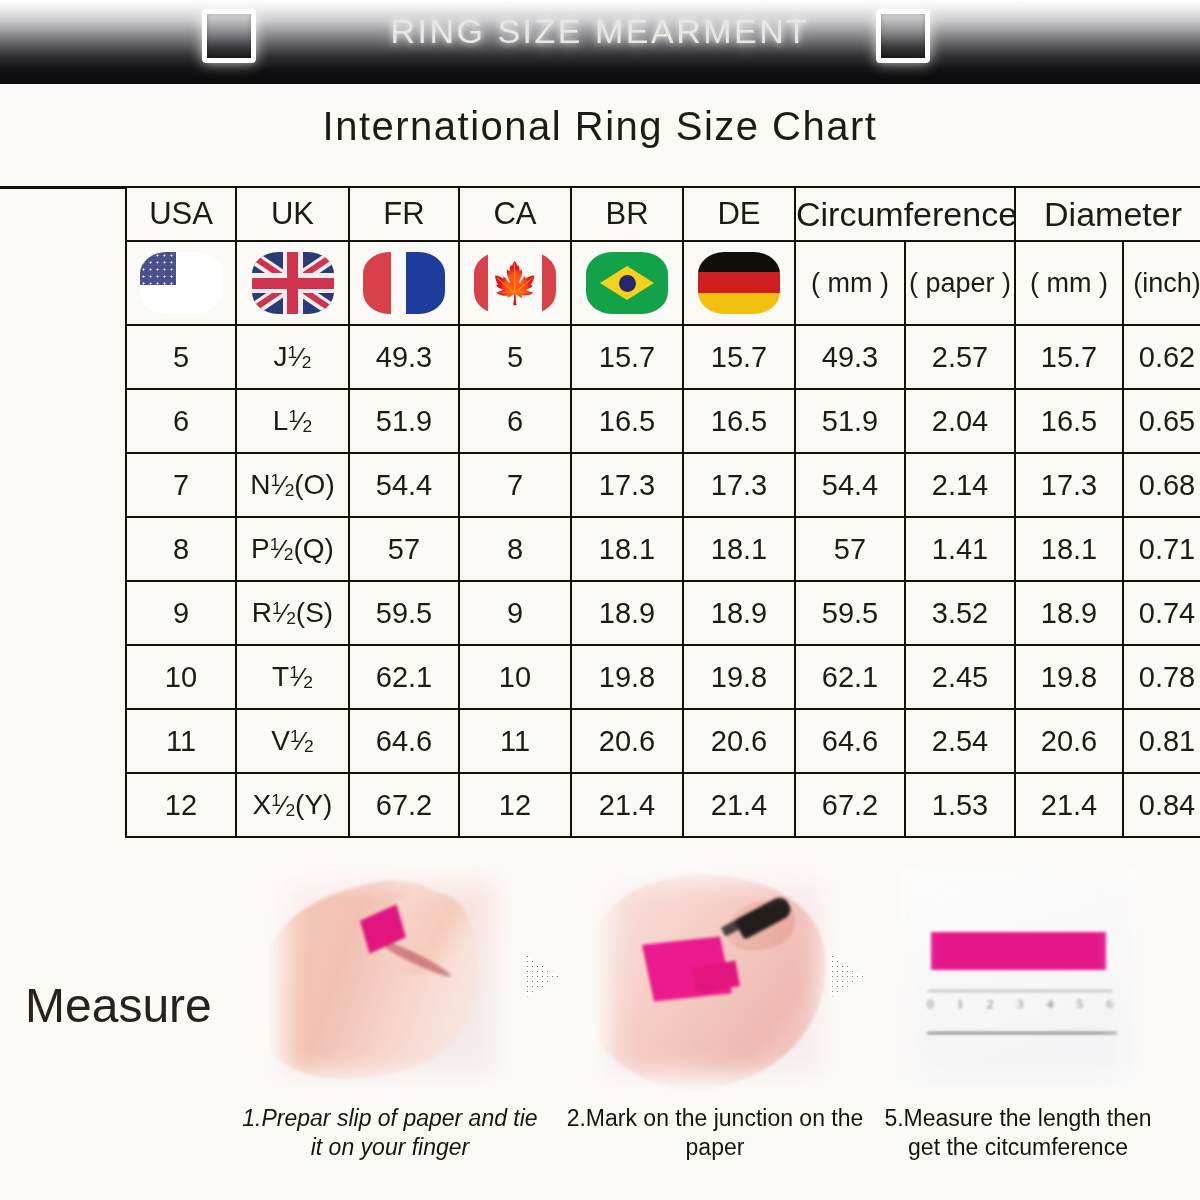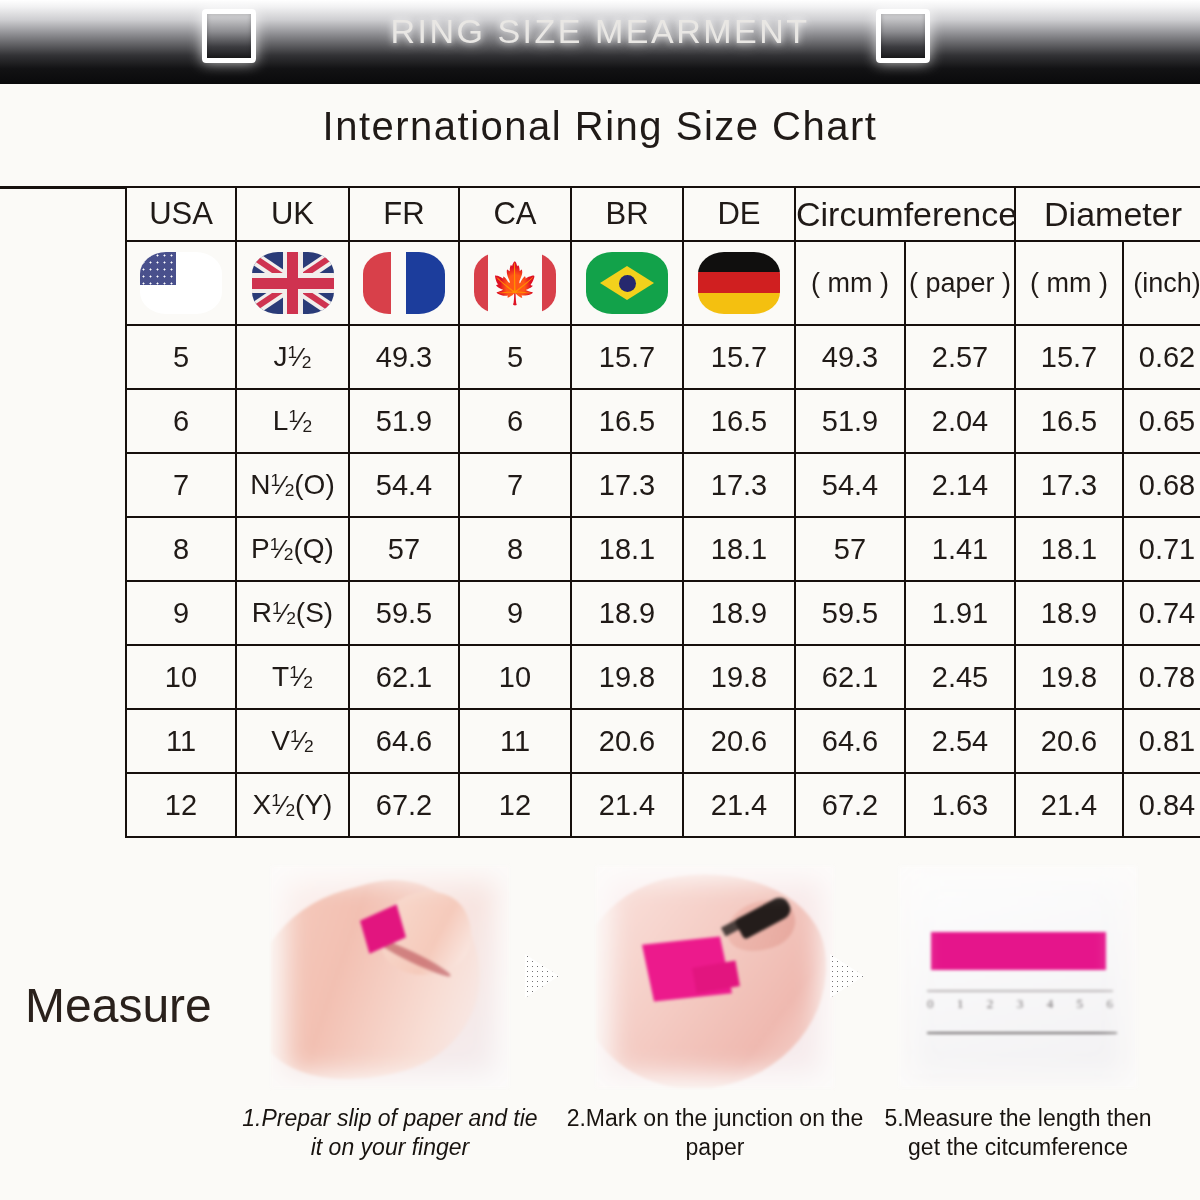--- a/index.html
+++ b/index.html
@@ -517,21 +517,21 @@
           <td class="data-cell">0.71</td>
         </tr>
         <tr>
           <td class="data-cell">9</td>
           <td class="data-cell uk-cell"><span>R</span><span><sup>1</sup><span class="frac-slash">⁄</span><sub>2</sub></span><span>(S)</span></td>
           <td class="data-cell">59.5</td>
           <td class="data-cell">9</td>
           <td class="data-cell">18.9</td>
           <td class="data-cell">18.9</td>
           <td class="data-cell">59.5</td>
-          <td class="data-cell">1.91</td>
+          <td class="data-cell">3.52</td>
           <td class="data-cell">18.9</td>
           <td class="data-cell">0.74</td>
         </tr>
         <tr>
           <td class="data-cell">10</td>
           <td class="data-cell uk-cell"><span>T</span><span><sup>1</sup><span class="frac-slash">⁄</span><sub>2</sub></span><span></span></td>
           <td class="data-cell">62.1</td>
           <td class="data-cell">10</td>
           <td class="data-cell">19.8</td>
           <td class="data-cell">19.8</td>
@@ -553,21 +553,21 @@
           <td class="data-cell">0.81</td>
         </tr>
         <tr>
           <td class="data-cell">12</td>
           <td class="data-cell uk-cell"><span>X</span><span><sup>1</sup><span class="frac-slash">⁄</span><sub>2</sub></span><span>(Y)</span></td>
           <td class="data-cell">67.2</td>
           <td class="data-cell">12</td>
           <td class="data-cell">21.4</td>
           <td class="data-cell">21.4</td>
           <td class="data-cell">67.2</td>
-          <td class="data-cell">1.63</td>
+          <td class="data-cell">1.53</td>
           <td class="data-cell">21.4</td>
           <td class="data-cell">0.84</td>
         </tr>
       </tbody>
   </table>
 </div>
 
 <div class="measure-label">Measure</div>
 
 <div class="steps">

